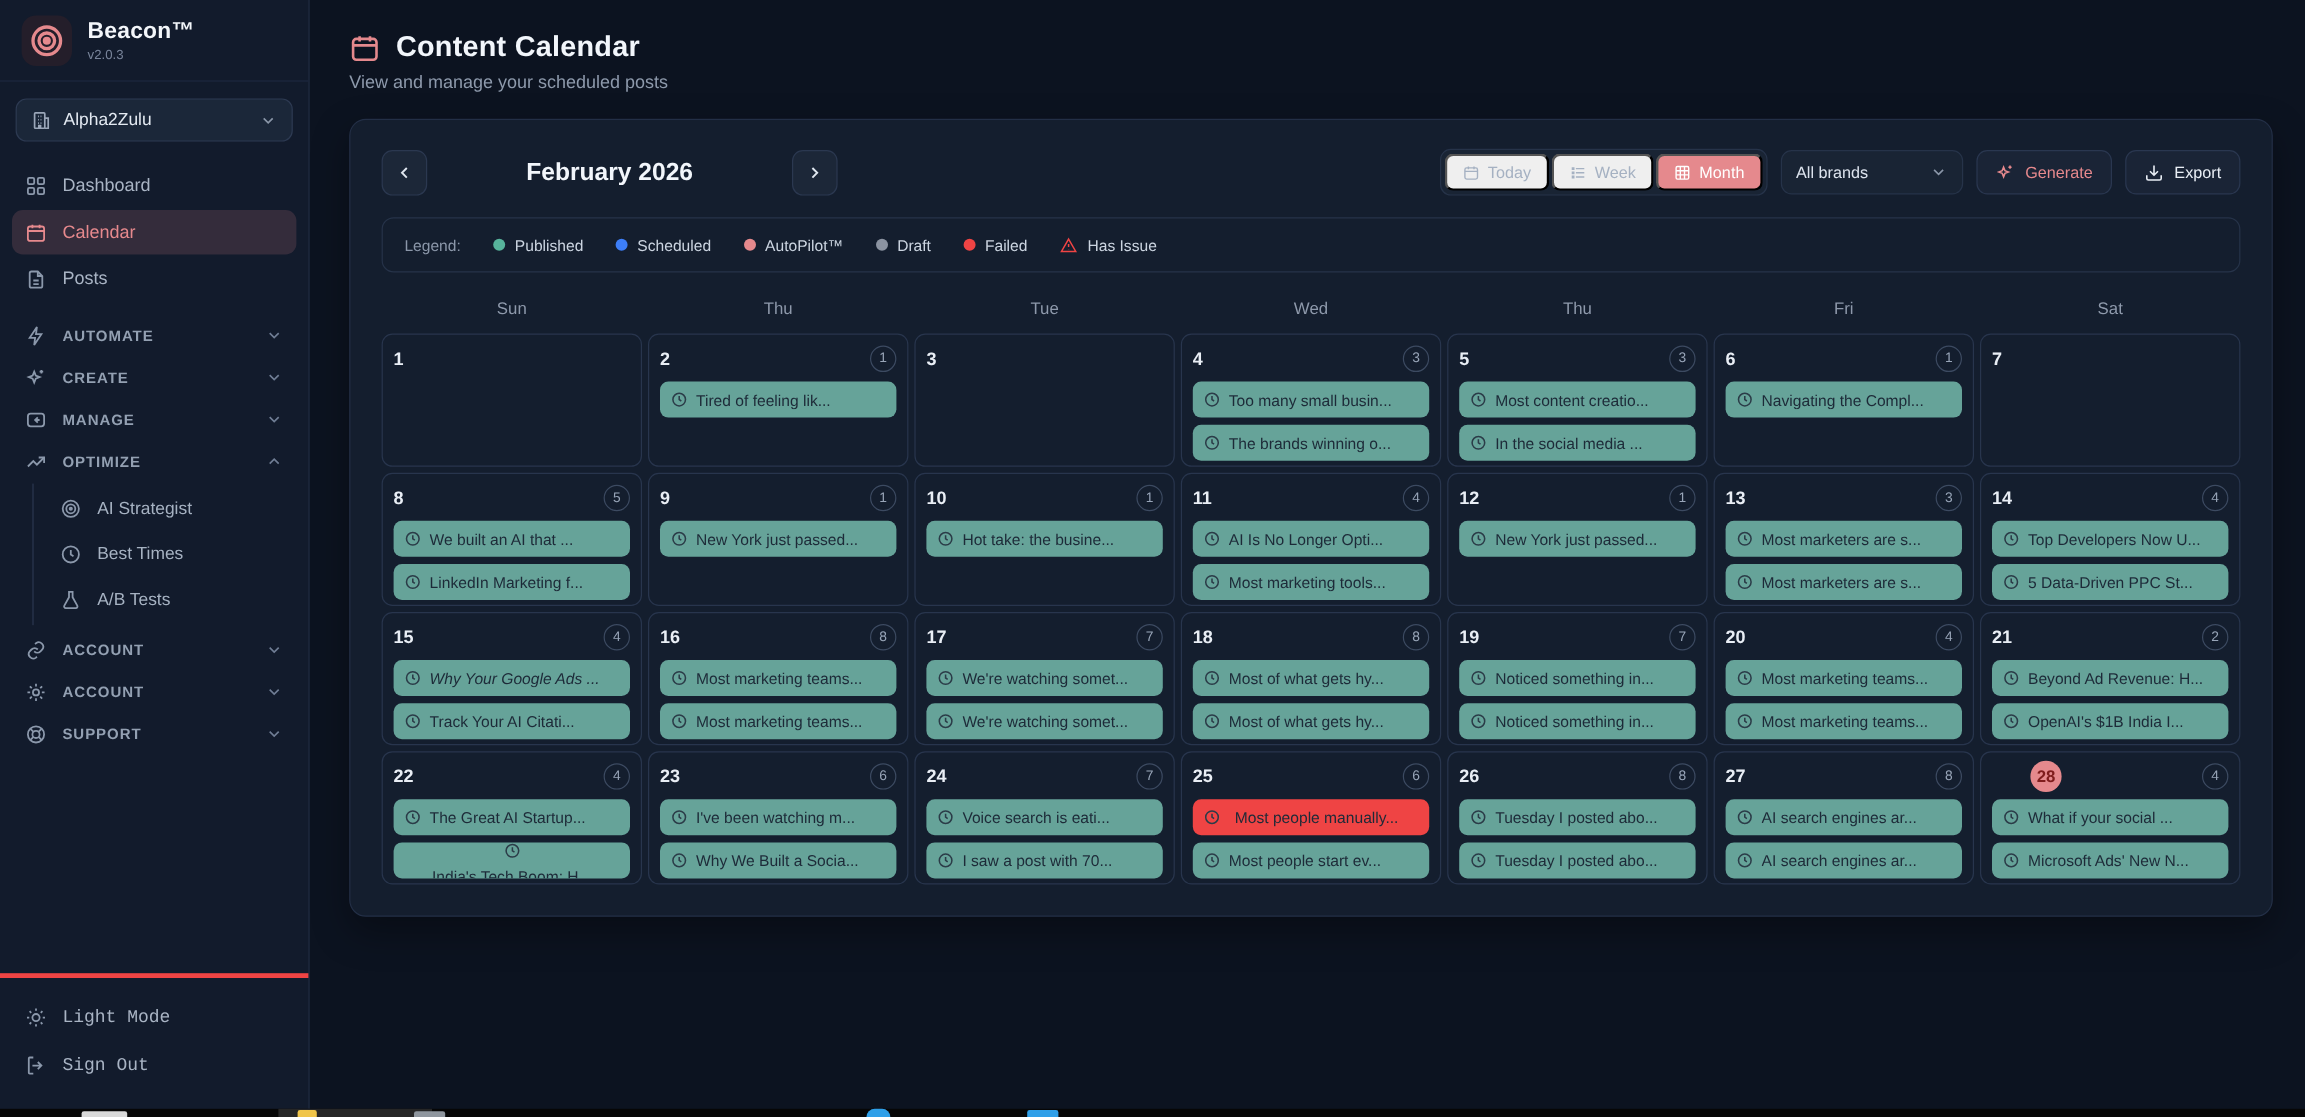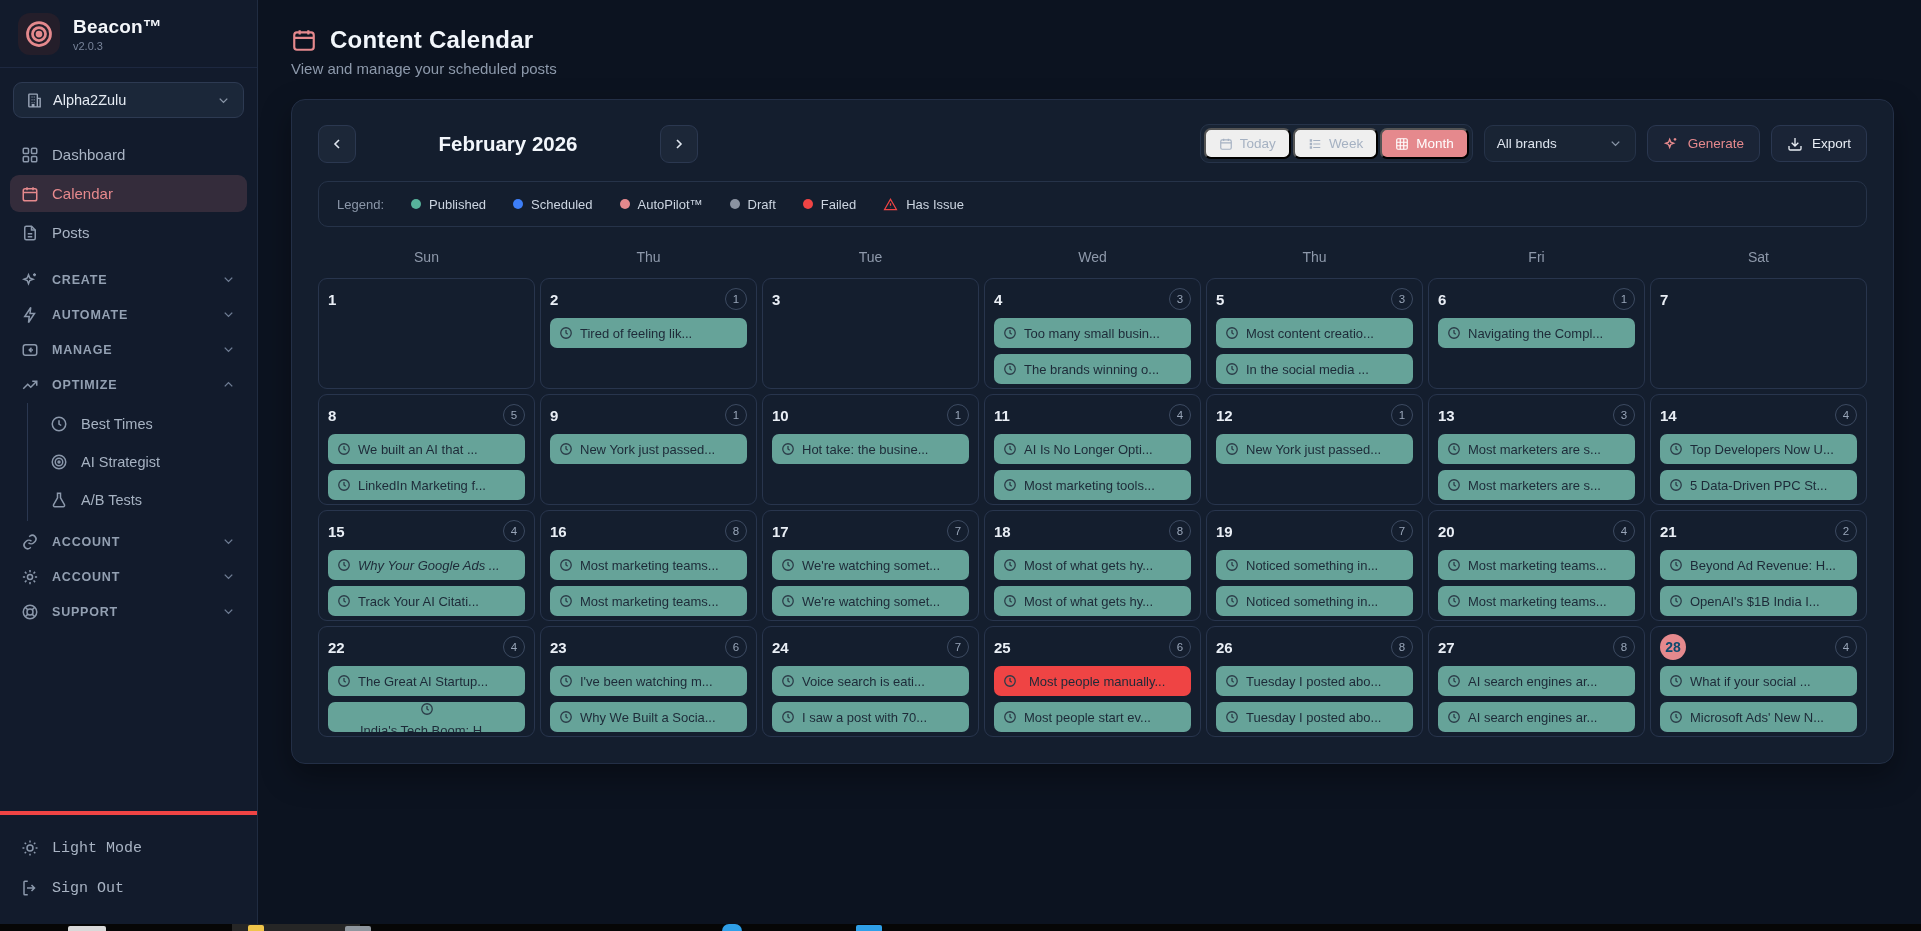--- a/index.html
+++ b/index.html
@@ -104,22 +104,22 @@
   
   .weekday-row {
     margin-top:22px; display:grid; grid-template-columns:repeat(7,1fr); gap:5px;
     text-align:center; font-size:14px; color:#8e99ab;
   }
   .day-grid { margin-top:13px; display:grid; grid-template-columns:repeat(7,1fr); grid-auto-rows:111px; gap:5px; }
   .cal-cell { border:1px solid #28354d; border-radius:9px; padding:7px 9px 8px; overflow:hidden; }
   .cell-head { display:flex; align-items:center; min-height:26px; }
   .day-num { font-size:15px; font-weight:bold; color:#e9eef5; }
   .day-num.today {
-    width:26px; height:26px; border-radius:50%; background:#e5898d; color:#0c4a6e;
-    display:flex; align-items:center; justify-content:center; font-size:14px;
+    width:26px; height:26px; border-radius:50%; background:#e5898d; color:#7f1d1d;
+    display:flex; align-items:center; justify-content:center; font-size:14px;margin-left:32px;
   }
   .day-badge {
     margin-left:auto; width:22px; height:22px; border-radius:50%; border:1px solid #3c4a61;
     color:#98a5b8; font-size:11.5px; display:flex; align-items:center; justify-content:center;
   }
   .cell-events { margin-top:6px; display:flex; flex-direction:column; gap:6px; }
   .event-pill {
     height:30px; min-height:30px; border-radius:7px; background:#66a399; color:#1d2a38;
     display:flex; align-items:center; gap:7px; padding:0 9px; font-size:13px;
     white-space:nowrap; overflow:hidden; cursor:pointer;
@@ -183,72 +183,72 @@
         <path d="M14 3H7a2 2 0 0 0-2 2v14a2 2 0 0 0 2 2h10a2 2 0 0 0 2-2V8z"></path>
           <path d="M14 3v5h5M9 13h6M9 17h6"></path>
       </svg>
       <span>Posts</span>
     </div>
   </nav>
 
   <div class="sec-block">
     <div class="sec-item">
       <svg class="nico" width="18" height="18" viewBox="0 0 24 24" fill="none" stroke="currentColor" stroke-width="2">
+        <path d="M13 2L5 14h6l-1 8 8-12h-6z"></path>
+      </svg>
+      <span>AUTOMATE</span>
+      <svg class="chev" width="15" height="15" viewBox="0 0 24 24" fill="none" stroke="currentColor" stroke-width="2.2">
+          <path d="M6 9l6 6 6-6"></path>
+        </svg>
+    </div>
+    <div class="sec-item">
+      <svg class="nico" width="18" height="18" viewBox="0 0 24 24" fill="none" stroke="currentColor" stroke-width="2">
         <path d="M10 5l1.7 4.3L16 11l-4.3 1.7L10 17l-1.7-4.3L4 11l4.3-1.7zM18 3v4M16 5h4"></path>
       </svg>
       <span>CREATE</span>
       <svg class="chev" width="15" height="15" viewBox="0 0 24 24" fill="none" stroke="currentColor" stroke-width="2.2">
           <path d="M6 9l6 6 6-6"></path>
         </svg>
     </div>
     <div class="sec-item">
       <svg class="nico" width="18" height="18" viewBox="0 0 24 24" fill="none" stroke="currentColor" stroke-width="2">
-        <path d="M13 2L5 14h6l-1 8 8-12h-6z"></path>
-      </svg>
-      <span>AUTOMATE</span>
-      <svg class="chev" width="15" height="15" viewBox="0 0 24 24" fill="none" stroke="currentColor" stroke-width="2.2">
-          <path d="M6 9l6 6 6-6"></path>
-        </svg>
-    </div>
-    <div class="sec-item">
-      <svg class="nico" width="18" height="18" viewBox="0 0 24 24" fill="none" stroke="currentColor" stroke-width="2">
         <rect x="3" y="5" width="18" height="14" rx="3"></rect>
           <path d="M14 9l-3 3 3 3M11 12h5"></path>
       </svg>
       <span>MANAGE</span>
       <svg class="chev" width="15" height="15" viewBox="0 0 24 24" fill="none" stroke="currentColor" stroke-width="2.2">
           <path d="M6 9l6 6 6-6"></path>
         </svg>
     </div>
     <div class="sec-item">
       <svg class="nico" width="18" height="18" viewBox="0 0 24 24" fill="none" stroke="currentColor" stroke-width="2">
         <path d="M3 17l6-6 4 4 8-8"></path>
           <path d="M15 7h6v6"></path>
       </svg>
       <span>OPTIMIZE</span>
       <svg class="chev" width="15" height="15" viewBox="0 0 24 24" fill="none" stroke="currentColor" stroke-width="2.2">
           <path d="M6 15l6-6 6 6"></path>
         </svg>
     </div>
 
     <div class="sub-block">
-      <div class="sub-item">
-        <svg class="nico" width="18" height="18" viewBox="0 0 24 24" fill="none" stroke="currentColor" stroke-width="2">
-          <circle cx="12" cy="12" r="9"></circle>
-            <path d="M12 7v5l3 2"></path>
-        </svg>
-        <span>Best Times</span>
-      </div>
       <div class="sub-item">
         <svg class="nico" width="18" height="18" viewBox="0 0 24 24" fill="none" stroke="currentColor" stroke-width="2">
           <circle cx="12" cy="12" r="9"></circle>
             <circle cx="12" cy="12" r="5"></circle>
             <circle cx="12" cy="12" r="1.3" fill="currentColor"></circle>
         </svg>
         <span>AI Strategist</span>
+      </div>
+      <div class="sub-item">
+        <svg class="nico" width="18" height="18" viewBox="0 0 24 24" fill="none" stroke="currentColor" stroke-width="2">
+          <circle cx="12" cy="12" r="9"></circle>
+            <path d="M12 7v5l3 2"></path>
+        </svg>
+        <span>Best Times</span>
       </div>
       <div class="sub-item">
         <svg class="nico" width="18" height="18" viewBox="0 0 24 24" fill="none" stroke="currentColor" stroke-width="2">
           <path d="M9 3h6M10 3v6l-5.2 9.3A1.8 1.8 0 0 0 6.4 21h11.2a1.8 1.8 0 0 0 1.6-2.7L14 9V3"></path>
         </svg>
         <span>A/B Tests</span>
       </div>
     </div>
 
     <div class="sec-item">

